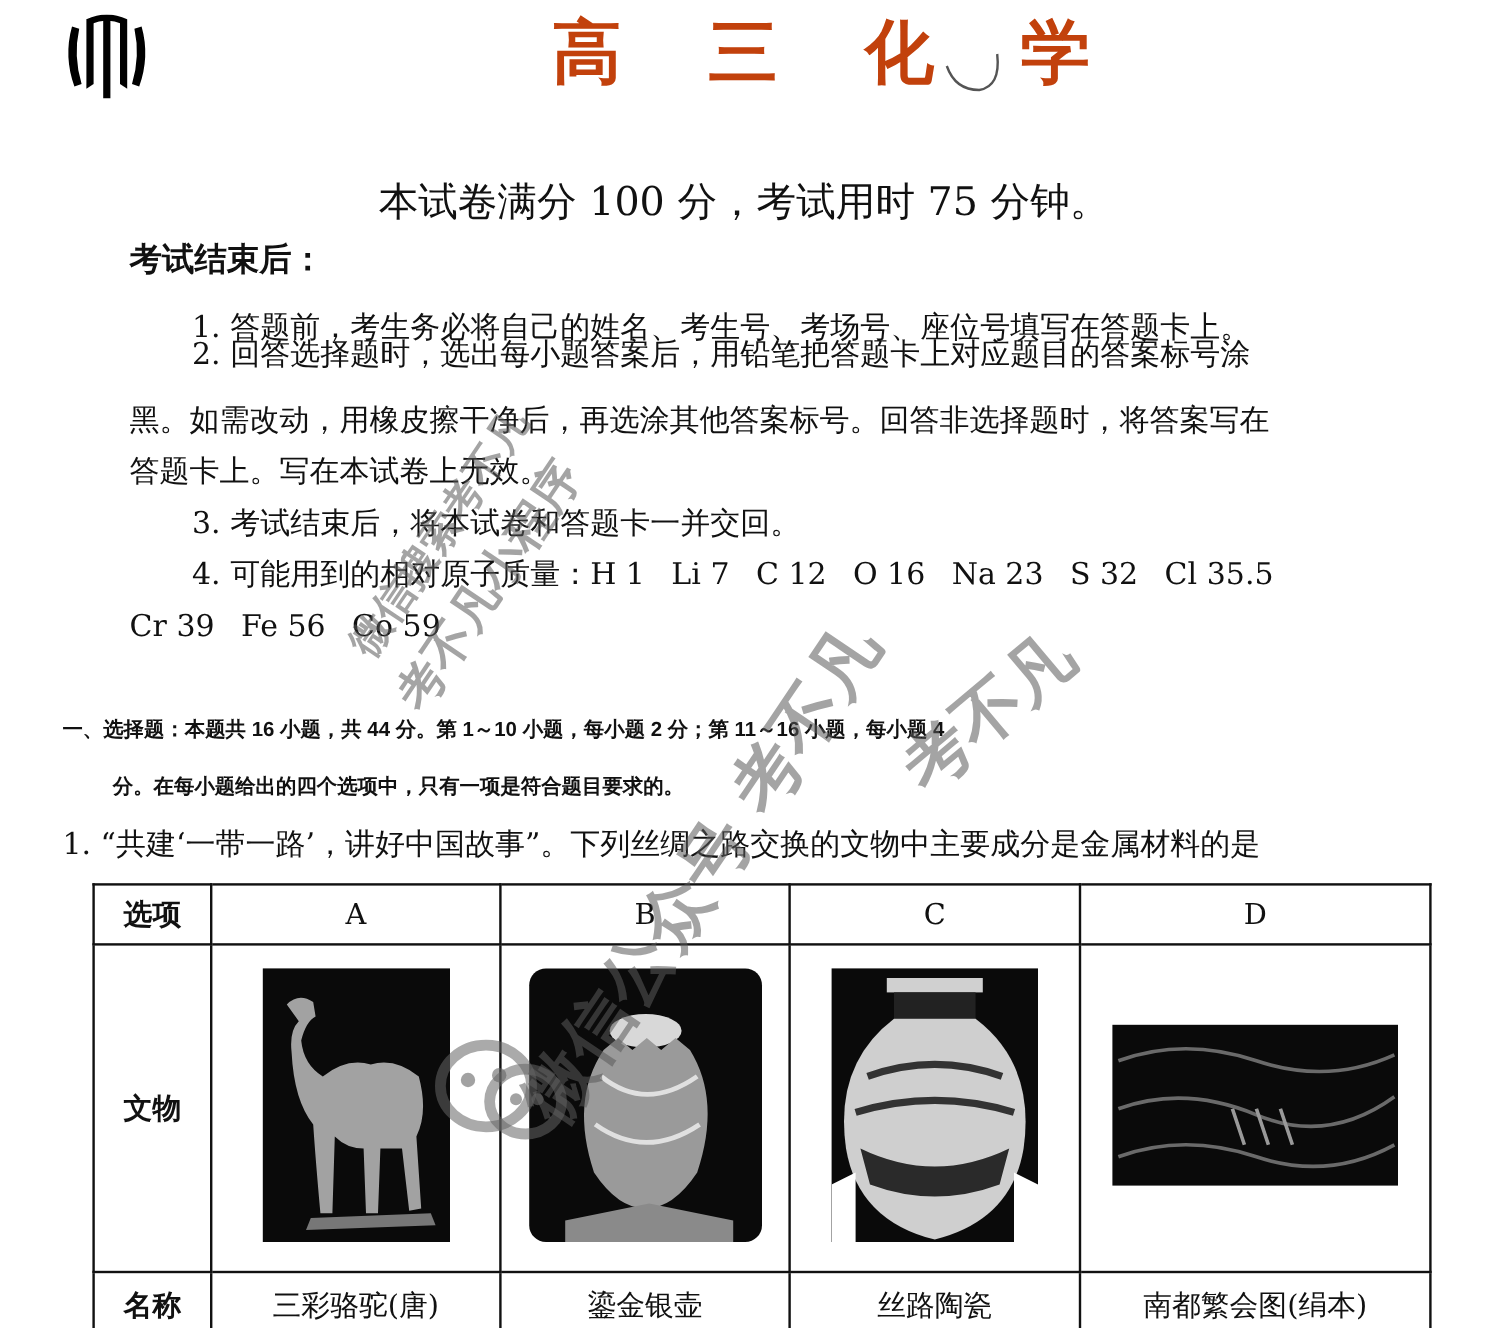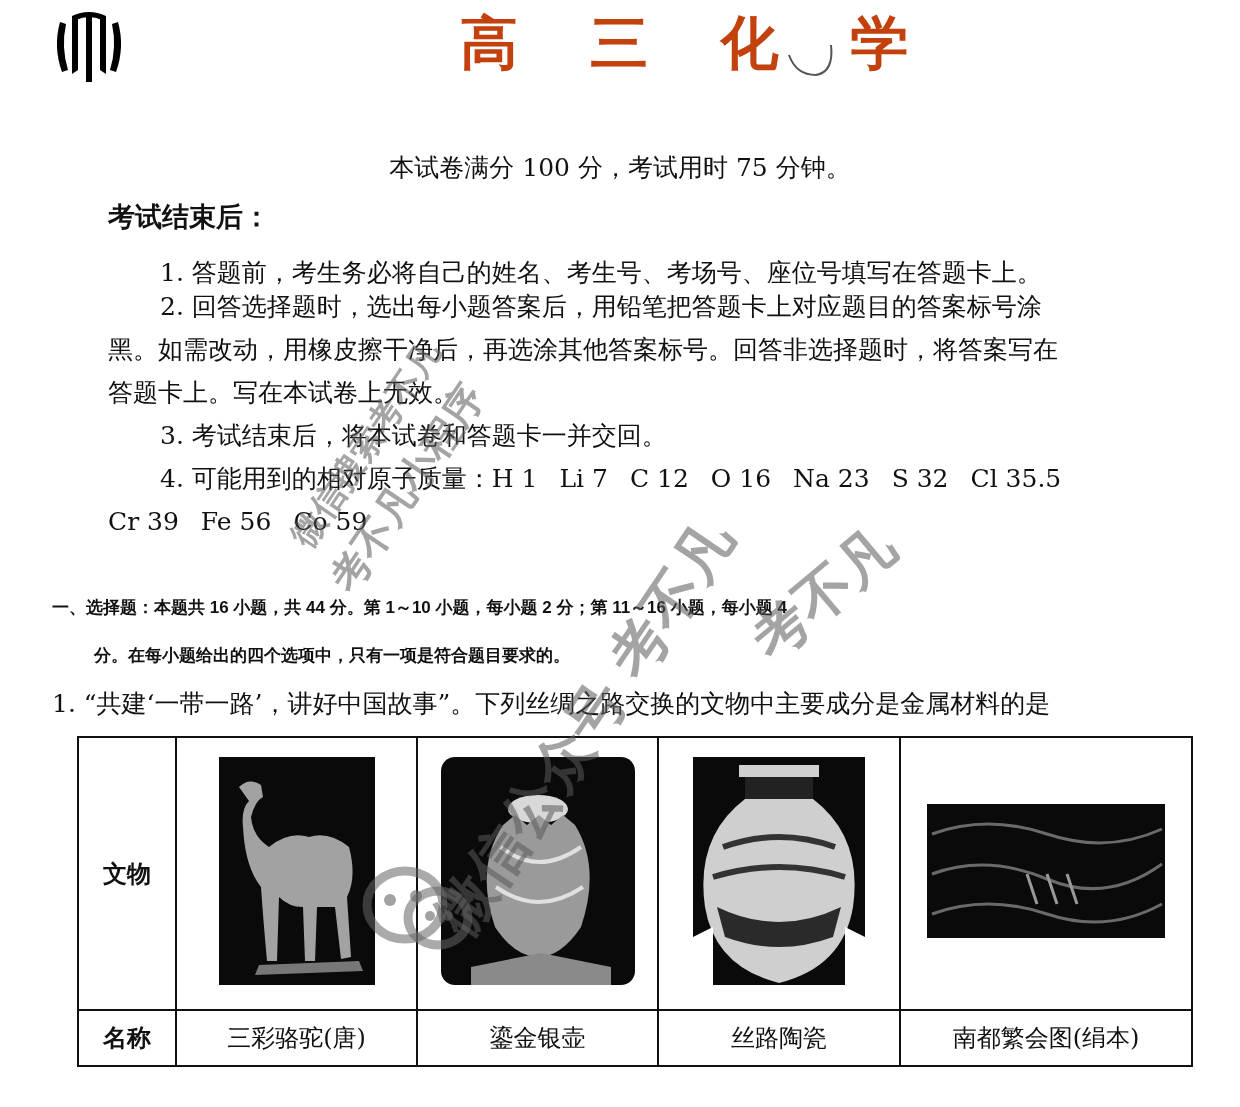--- a/index.html
+++ b/index.html
@@ -4,27 +4,27 @@
 <style>
   html, body { margin:0; padding:0; background:#ffffff; }
   body { width:1240px; height:1107px; position:relative; overflow:hidden;
          font-family:"DejaVu Serif","Liberation Serif",serif; color:#111; }
 
   .logo { position:absolute; left:50px; top:12px; width:78px; height:70px; }
   .title { position:absolute; left:460px; top:8px; font-family:"DejaVu Sans","Liberation Sans",sans-serif;
            font-weight:bold; font-size:58px; letter-spacing:26px; line-height:70px; color:#c2410c; }
   .pencil-mark { position:absolute; left:786px; top:30px; width:55px; height:50px; }
 
-  .subtitle { position:absolute; left:0; width:1240px; top:150px; text-align:center; font-size:25px; line-height:36px; }
+  .subtitle { position:absolute; left:0; width:1240px; top:150px; text-align:center; font-size:33px; line-height:36px; }
 
   .notice-head { position:absolute; left:108px; top:197px; font-family:"DejaVu Sans","Liberation Sans",sans-serif;
                  font-weight:bold; font-size:27px; line-height:40px; }
   .para { position:absolute; font-size:25px; line-height:36px; white-space:nowrap; }
   .p1 { left:160px; top:255px; }
-  .p2a { left:160px; top:289px; }
+  .p2a { left:160px; top:277px; }
   .p2b { left:108px; top:332px; }
   .p2c { left:108px; top:375px; }
   .p3 { left:160px; top:418px; }
   .p4 { left:160px; top:461px; }
   .p4b { left:108px; top:504px; }
   .mass { display:inline-block; margin-right:22px; }
 
   .sec-head { position:absolute; font-family:Liberation Sans, sans-serif; font-weight:bold;
               font-size:17px; line-height:36px; white-space:nowrap; }
   .s1 { left:52px; top:590px; }
@@ -91,20 +91,27 @@
 
 <table class="opts">
   <colgroup>
       <col style="width:98px">
       <col style="width:241px">
       <col style="width:241px">
       <col style="width:242px">
       <col style="width:292px">
     </colgroup>
   <tbody>
+      <tr class="row-head">
+    <td class="rowlab">选项</td>
+    <td>A</td>
+    <td>B</td>
+    <td>C</td>
+    <td>D</td>
+  </tr>
   <tr class="row-img">
     <td class="rowlab">文物</td>
     <td>
       <span class="photo photo-a">
         <svg width="156" height="228" viewBox="0 0 156 228">
           <path d="M20 30 Q30 20 42 28 L44 40 Q36 44 32 60 Q34 80 50 90 Q70 74 90 80 Q110 74 130 90 Q138 120 128 140 L132 200 L122 202 L116 150 L98 150 L96 204 L86 204 L84 150 Q70 150 60 140 L58 204 L48 204 Q44 160 42 130 Q26 110 24 70 Q22 52 30 44 Z" fill="#bdbdbd" opacity="0.85"></path>
           <path d="M40 208 L140 204 L144 214 L36 218 Z" fill="#777"></path>
         </svg>
       </span>
     </td>

